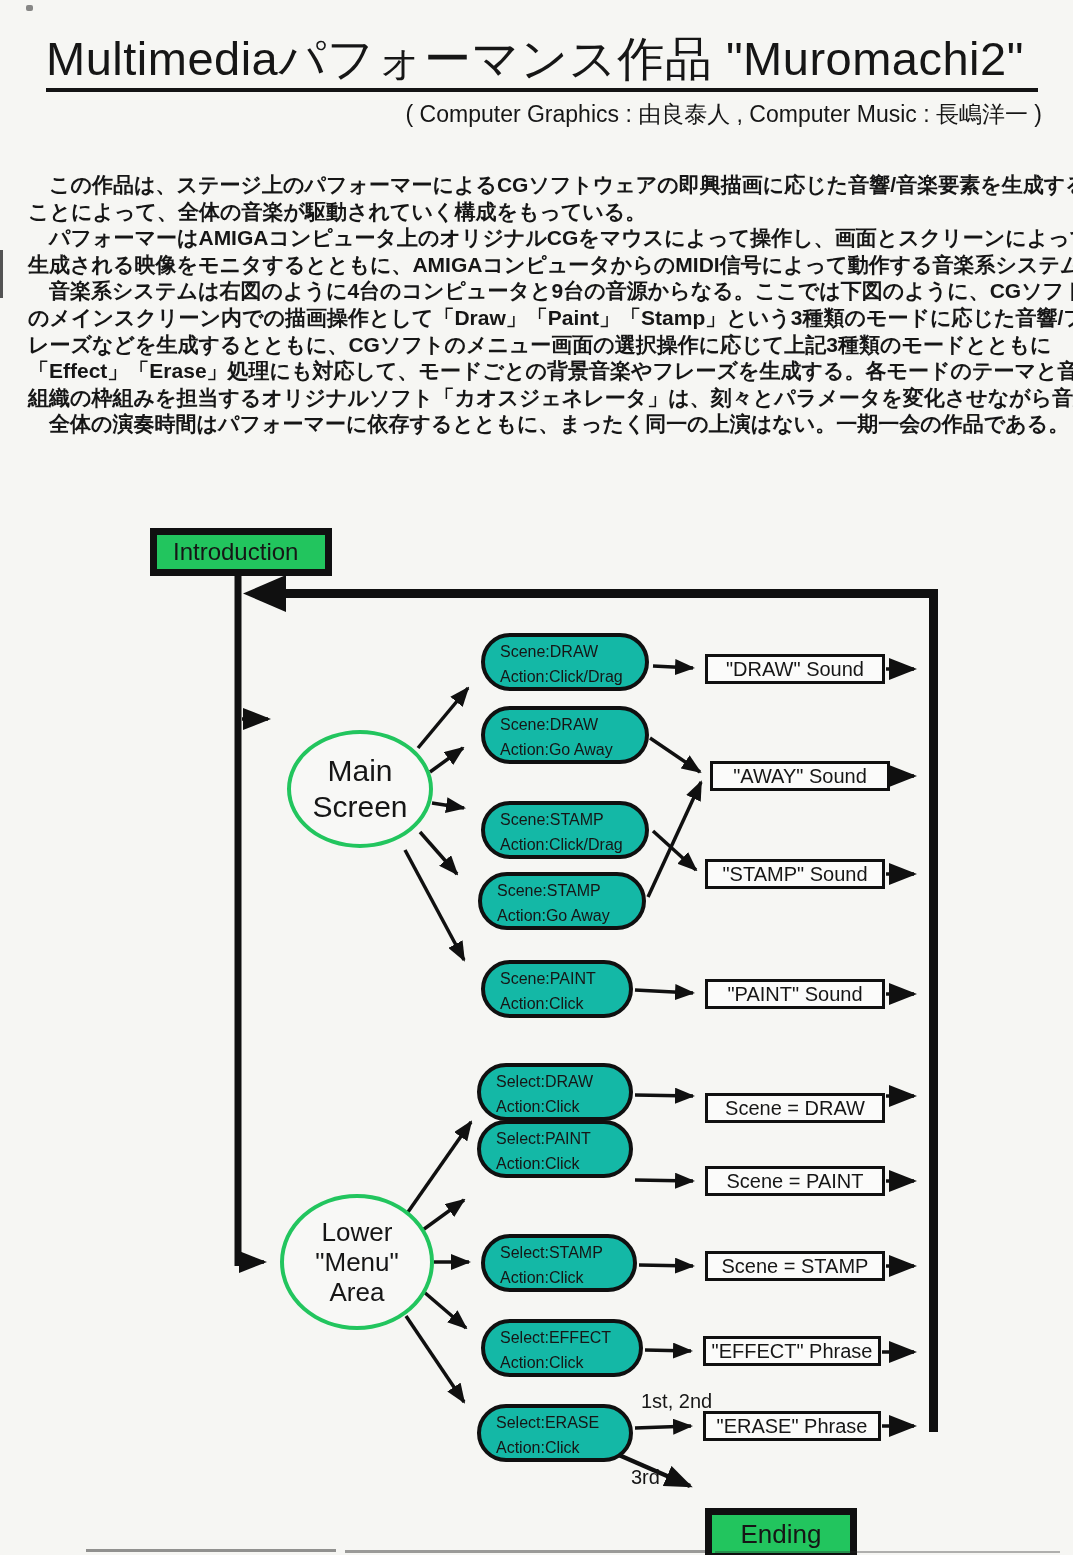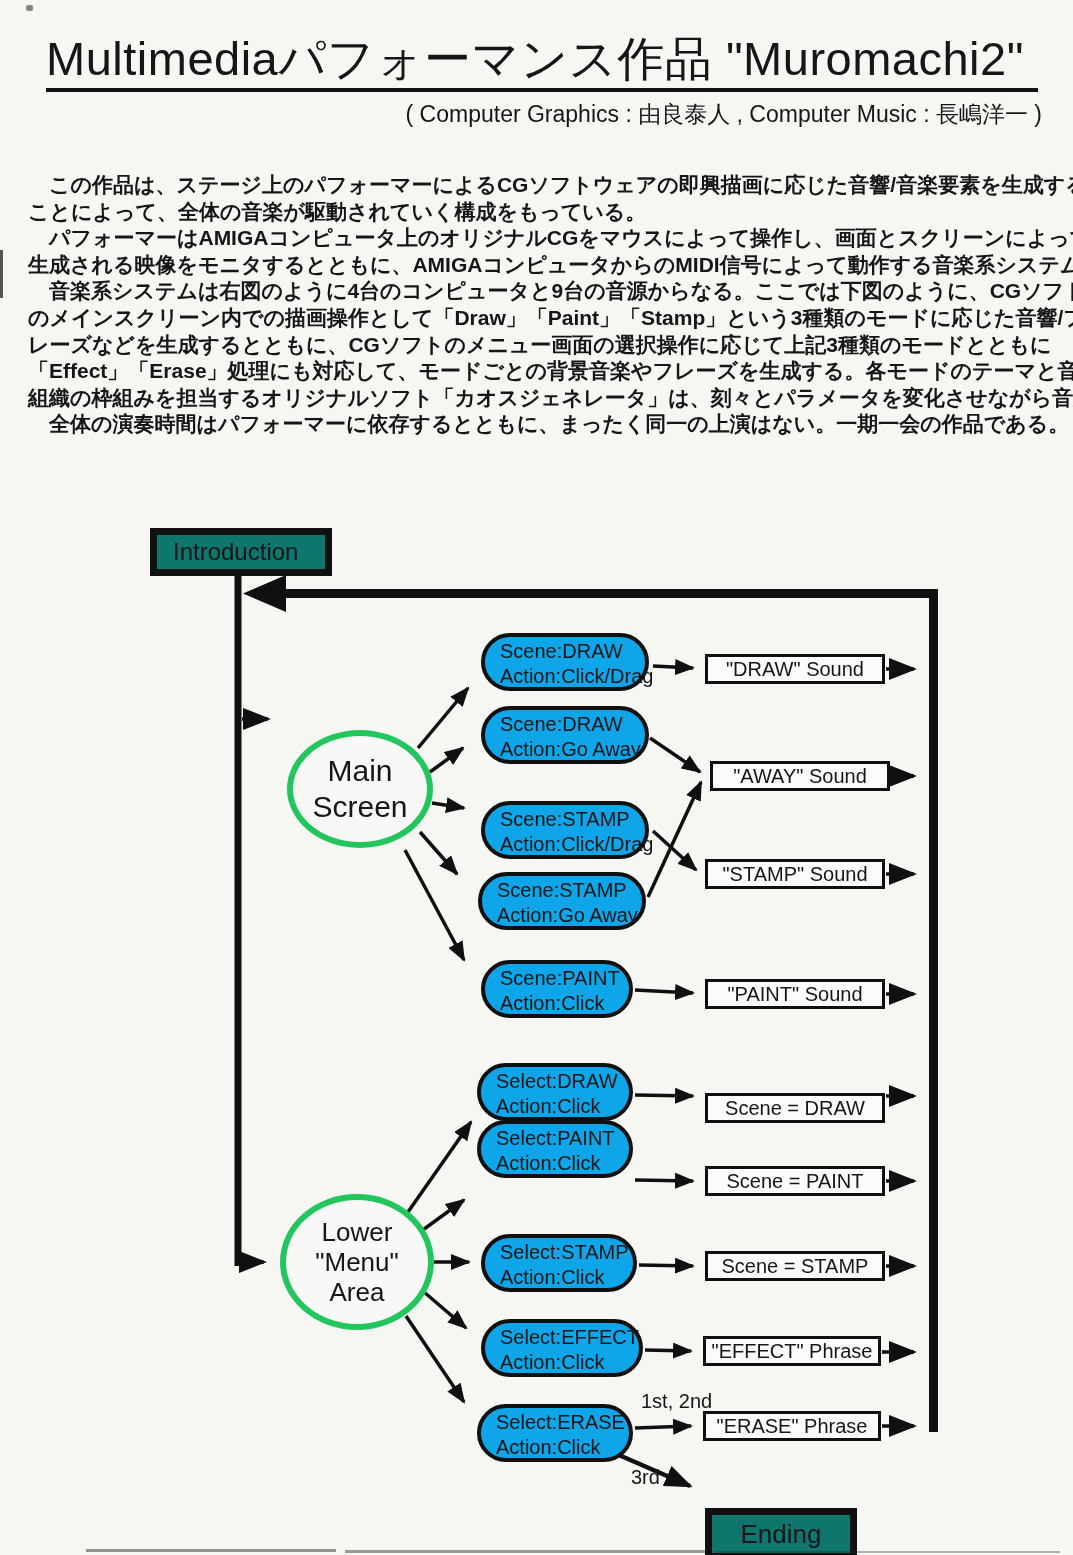--- a/index.html
+++ b/index.html
@@ -22,38 +22,38 @@
   }
   
   .bodytext{
     left:28px;top:172px;width:1030px;
     font-size:21px;font-weight:600;line-height:26.6px;
     font-family:"Liberation Sans","DejaVu Sans",sans-serif;
   }
   .bodytext div{white-space:nowrap;}
   
   .thickbox{
-    background:#0f766e;border:7px solid #101010;box-sizing:border-box;
+    background:#22c55e;border:7px solid #101010;box-sizing:border-box;
     display:flex;align-items:center;
   }
   .intro-box{left:150px;top:528px;width:182px;height:48px;padding-left:16px;
     font-size:24px;font-weight:500;}
   .ending-box{left:705px;top:1508px;width:152px;height:52px;justify-content:center;
     font-size:26px;font-weight:500;}
   .ellipse{
-    background:#f8f8f6;border:6px solid #22c55e;border-radius:50%;box-sizing:border-box;
+    background:#f8f8f6;border:4px solid #22c55e;border-radius:50%;box-sizing:border-box;
     display:flex;flex-direction:column;align-items:center;justify-content:center;
     text-align:center;font-weight:500;
   }
   .main-ellipse{left:287px;top:730px;width:146px;height:118px;font-size:30px;line-height:36px;}
   .lower-ellipse{left:280px;top:1194px;width:154px;height:136px;font-size:26px;line-height:30px;}
   .stadium{
-    background:#0ea5e9;border:4px solid #101010;border-radius:30px;box-sizing:border-box;
+    background:#14b8a6;border:4px solid #101010;border-radius:30px;box-sizing:border-box;
     width:168px;height:58px;padding:2px 0 0 15px;
-    font-size:20px;font-weight:500;line-height:25px;white-space:nowrap;
+    font-size:16px;font-weight:500;line-height:25px;white-space:nowrap;
   }
   .rbox{
     background:#fbfbfa;border:3px solid #101010;box-sizing:border-box;
     width:180px;height:30px;display:flex;align-items:center;justify-content:center;
     font-size:20px;font-weight:500;white-space:nowrap;
   }
   .edge-label{font-size:20px;font-weight:500;white-space:nowrap;}
   
   .n1{left:481px;top:633px;} .n2{left:481px;top:706px;}
   .n3{left:481px;top:801px;} .n4{left:478px;top:872px;}

